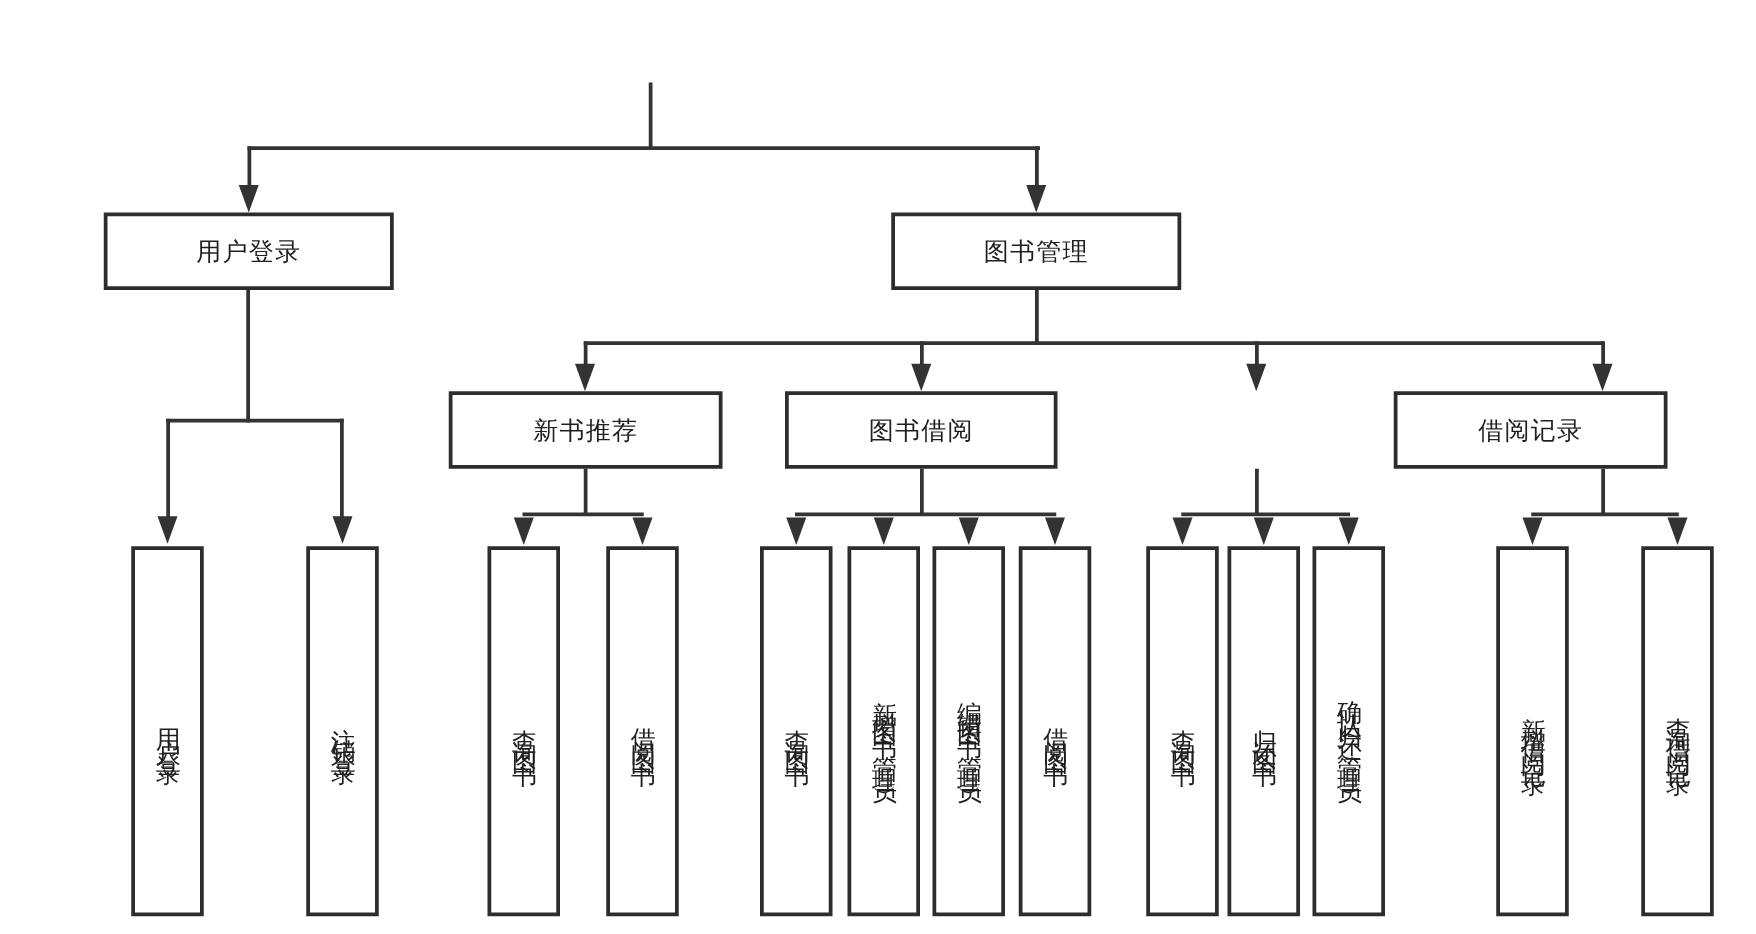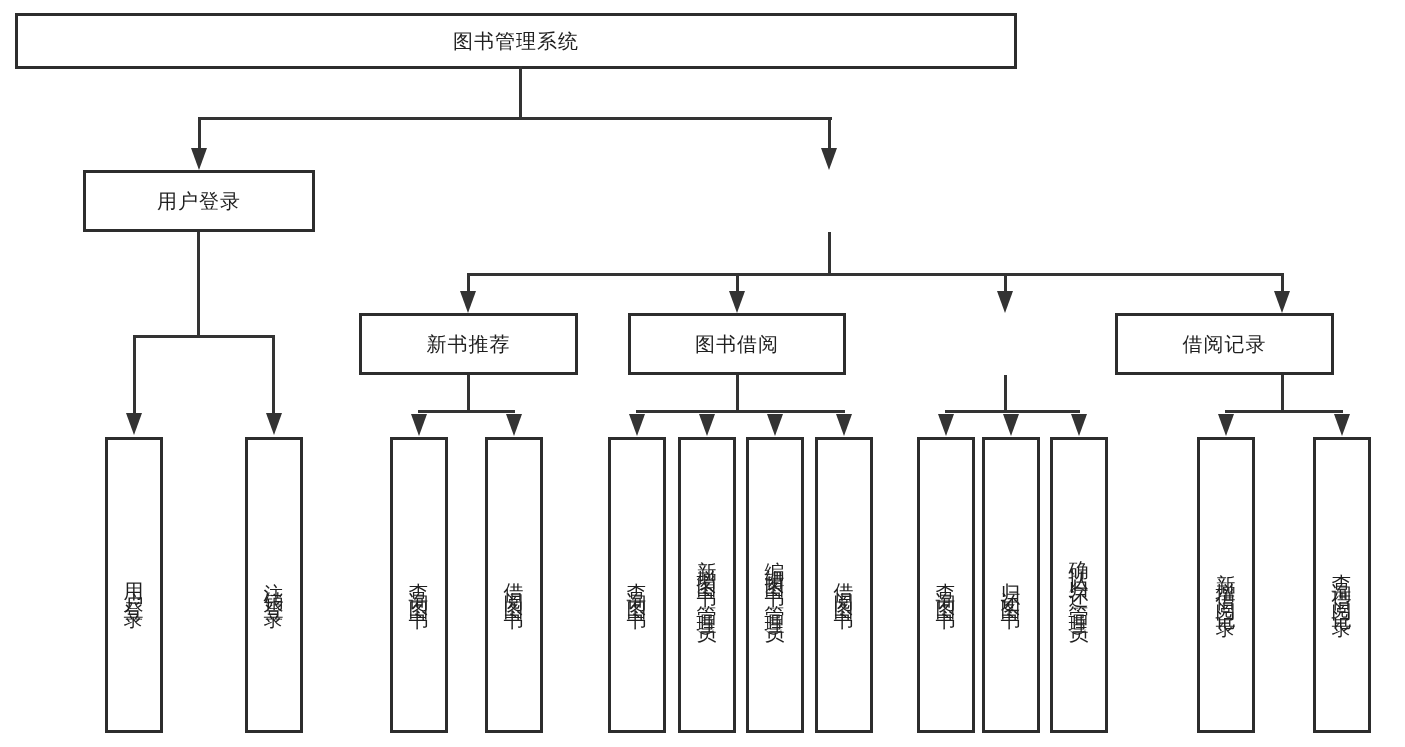--- a/index.html
+++ b/index.html
@@ -54,33 +54,33 @@
     white-space:nowrap;
     z-index:5;
     text-shadow:1px 1px 0 rgba(255,255,255,.6);
   }
 </style>
 </head>
 <body>
 
 <div class="canvas">
 
-  <div class="nbox" style="left:15px;top:13px;width:1002px;height:56px;">
-    <span>图书管理系统</span>
-  </div>
 
   <div class="vl" style="left:519px;top:66px;height:54px;"></div>
   <div class="hl" style="left:198px;top:117px;width:634px;"></div>
   <div class="vl" style="left:198px;top:117px;height:34px;"></div>
   <div class="vl" style="left:828px;top:117px;height:34px;"></div>
   <div class="arr" style="left:191px;top:148px;"></div>
   <div class="arr" style="left:821px;top:148px;"></div>
 
   <div class="nbox" style="left:83px;top:170px;width:232px;height:62px;">
     <span>用户登录</span>
+  </div>
+  <div class="nbox" style="left:713px;top:170px;width:232px;height:62px;">
+    <span>图书管理</span>
   </div>
 
   <div class="vl" style="left:197px;top:232px;height:106px;"></div>
   <div class="hl" style="left:133px;top:335px;width:142px;"></div>
   <div class="vl" style="left:133px;top:335px;height:80px;"></div>
   <div class="vl" style="left:272px;top:335px;height:80px;"></div>
   <div class="arr" style="left:126px;top:413px;"></div>
   <div class="arr" style="left:266px;top:413px;"></div>
 
   <div class="vl" style="left:828px;top:232px;height:44px;"></div>

